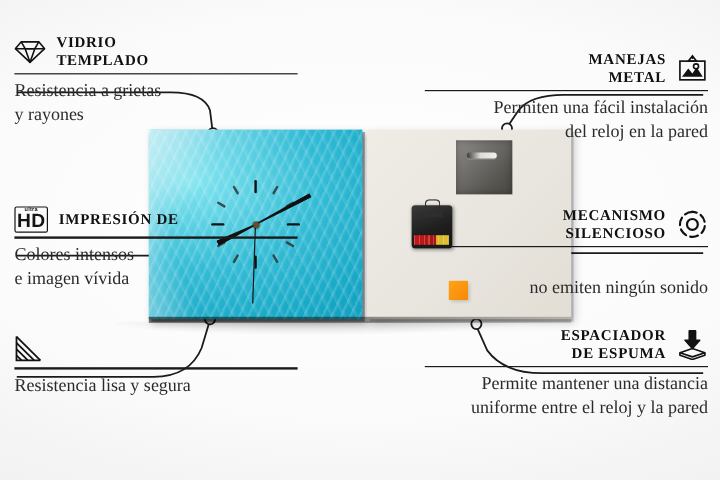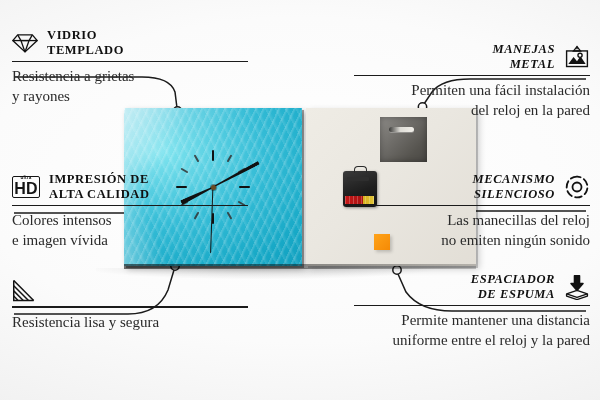--- a/index.html
+++ b/index.html
@@ -84,21 +84,21 @@
     filter:blur(.6px); }
   .ground { position:absolute; left:96px; top:268px; width:412px; height:16px;
     background:radial-gradient(60% 100% at 40% 0%, rgba(0,0,0,.16), rgba(0,0,0,0) 72%); }
 
   
   .feature { position:absolute; width:236px; }
   .feature.left  { left:12px;  text-align:left; }
   .feature.right { right:10px; text-align:right; }
 
   .f-head { display:flex; align-items:center; gap:9px; }
-  .feature.right .f-head { flex-direction:row-reverse;font-style:italic; }
+  .feature.right .f-head { flex-direction:row-reverse; }
   .f-title { font-size:12.5px; line-height:1.18; letter-spacing:.6px; color:#101010;
     font-weight:700; font-variant:small-caps; text-transform:uppercase; }
   .f-title .l2 { display:block; }
   .f-rule { height:1.6px; background:#1b1b1b; margin:3px 0 4px; }
   .f-desc { font-size:15px; line-height:1.34; color:#2a2a2a; }
 
   .f-icon { width:26px; height:26px; flex:0 0 26px; display:block; }
   .f-icon svg { width:26px; height:26px; display:block; }
 
   .hd-badge { width:28px; height:22px; flex:0 0 28px; border:1.6px solid #141414; border-radius:2px;
@@ -225,21 +225,20 @@
   </div>
 
   <div class="feature left" id="f1">
     <div class="f-head">
       <span class="hd-badge">
         <span class="u">ultra</span>
         <span class="h">HD</span>
       </span>
       <span class="f-title">
         <span>IMPRESIÓN DE</span>
-        <span class="l2">ALTA CALIDAD</span>
       </span>
     </div>
     <div class="f-rule"></div>
     <div class="f-desc">
       <span>Colores intensos</span><br>
       <span>e imagen vívida</span>
     </div>
   </div>
 
   <div class="feature left" id="f2">
@@ -297,21 +296,21 @@
         </g>
           </svg>
       </span>
       <span class="f-title">
         <span>MECANISMO</span>
         <span class="l2">SILENCIOSO</span>
       </span>
     </div>
     <div class="f-rule"></div>
     <div class="f-desc">
-      <span>Las manecillas del reloj</span><br>
+      <br>
       <span>no emiten ningún sonido</span>
     </div>
   </div>
 
   <div class="feature right" id="f5">
     <div class="f-head">
       <span class="f-icon">
         <svg viewBox="0 0 30 30">
             <g fill="none" stroke="#121212" stroke-width="1.6" stroke-linejoin="round">
           <path d="M12 2 H18 V11 H22 L15 19 L8 11 H12 Z" fill="#121212"></path>

